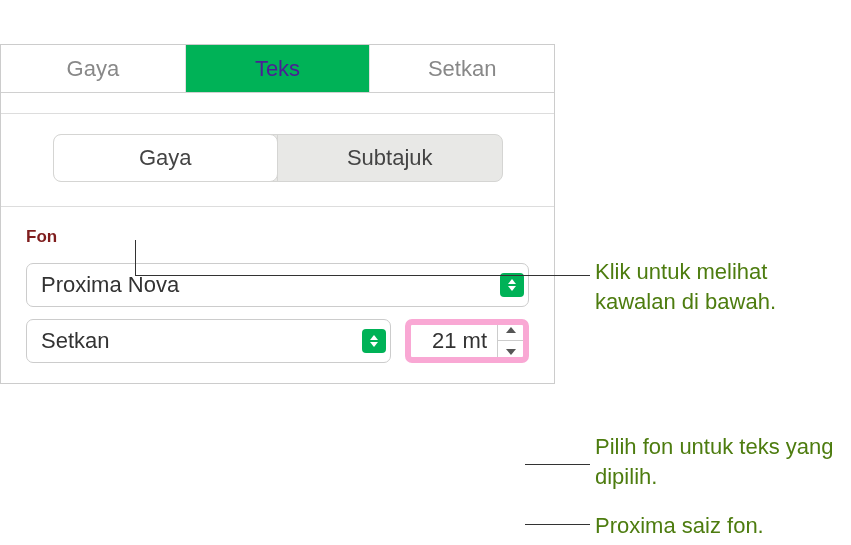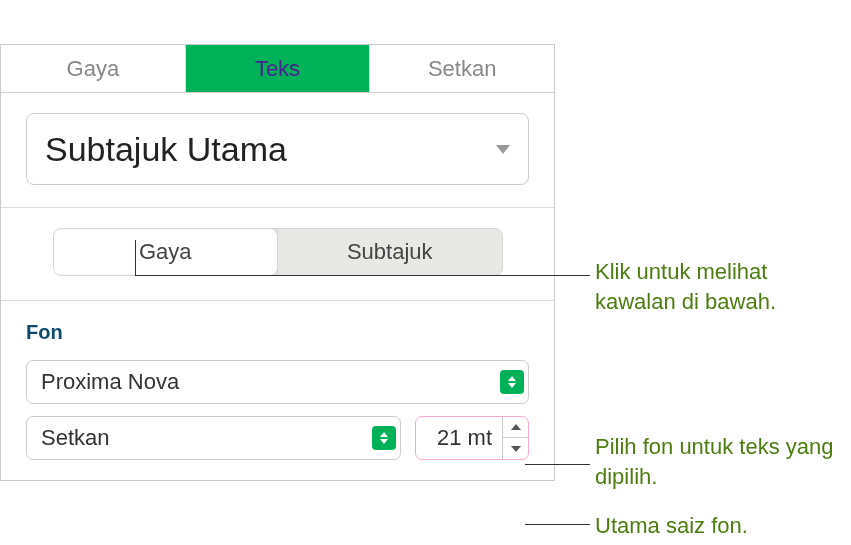--- a/index.html
+++ b/index.html
@@ -111,22 +111,22 @@
       background: #fff;
       border-radius: 8px;
       border: 1px solid #d5d5d3;
       margin: -1px;
     }
     .segment-sep {
       width: 1px;
       background: #d5d5d3;
     }
     .section-label {
-      font-size: 20px;
-      color: #0c4a6e;
+      font-size: 17px;
+      color: #7f1d1d;
       font-weight: 600;
       margin-bottom: 16px;
     }
     .dropdown {
       border: 1px solid #ccc;
       border-radius: 7px;
       height: 44px;
       display: flex;
       align-items: center;
       justify-content: space-between;
@@ -168,21 +168,21 @@
       gap: 14px;
       align-items: center;
     }
     .dropdown.weight {
       flex: 1;
       margin-bottom: 0;
     }
     .size-control {
       display: flex;
       align-items: center;
-      border: 1px solid #f9a8d4;
+      border: 6px solid #f9a8d4;
       border-radius: 7px;
       height: 44px;
       background: #fff;
       overflow: hidden;
     }
     .size-input {
       width: 86px;
       text-align: right;
       padding: 0 10px;
       font-size: 22px;
@@ -243,24 +243,20 @@
   <div class="panel">
 
     <div class="tabs-top">
       <div class="tab-top">Gaya</div>
       <div class="tab-top active">Teks</div>
       <div class="tab-top">Setkan</div>
     </div>
 
     <div class="content">
 
-      <div class="style-selector">
-        <span class="style-selector-text">Subtajuk Utama</span>
-        <span class="chevron-icon"></span>
-      </div>
 
       <div class="divider"></div>
 
       <div class="segment-container">
         <div class="segment">
           <div class="segment-btn active">Gaya</div>
           <div class="segment-sep"></div>
           <div class="segment-btn">Subtajuk</div>
         </div>
       </div>
@@ -304,15 +300,15 @@
 
   <div class="annotations">
     <div class="callout-line-vert" style="left:-420px; top:196px; height:35px;"></div>
     <div class="callout-line" style="left:-420px; top:231px; width:455px;"></div>
     <div class="callout" style="top:213px;">Klik untuk melihat kawalan di bawah.</div>
 
     <div class="callout-line" style="left:-30px; top:420px; width:65px;"></div>
     <div class="callout" style="top:388px;">Pilih fon untuk teks yang dipilih.</div>
 
     <div class="callout-line" style="left:-30px; top:480px; width:65px;"></div>
-    <div class="callout" style="top:467px;">Utama saiz fon.</div>
+    <div class="callout" style="top:467px;">Proxima saiz fon.</div>
   </div>
 </div>
 
 </body></html>

